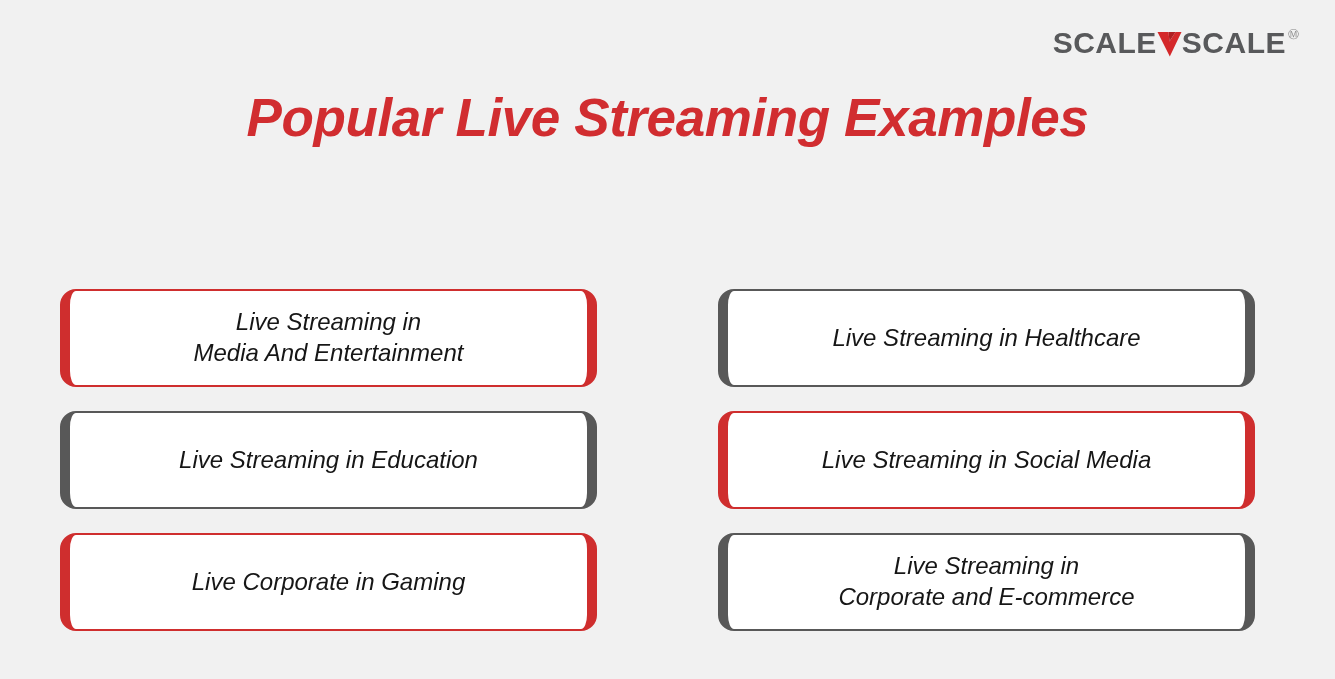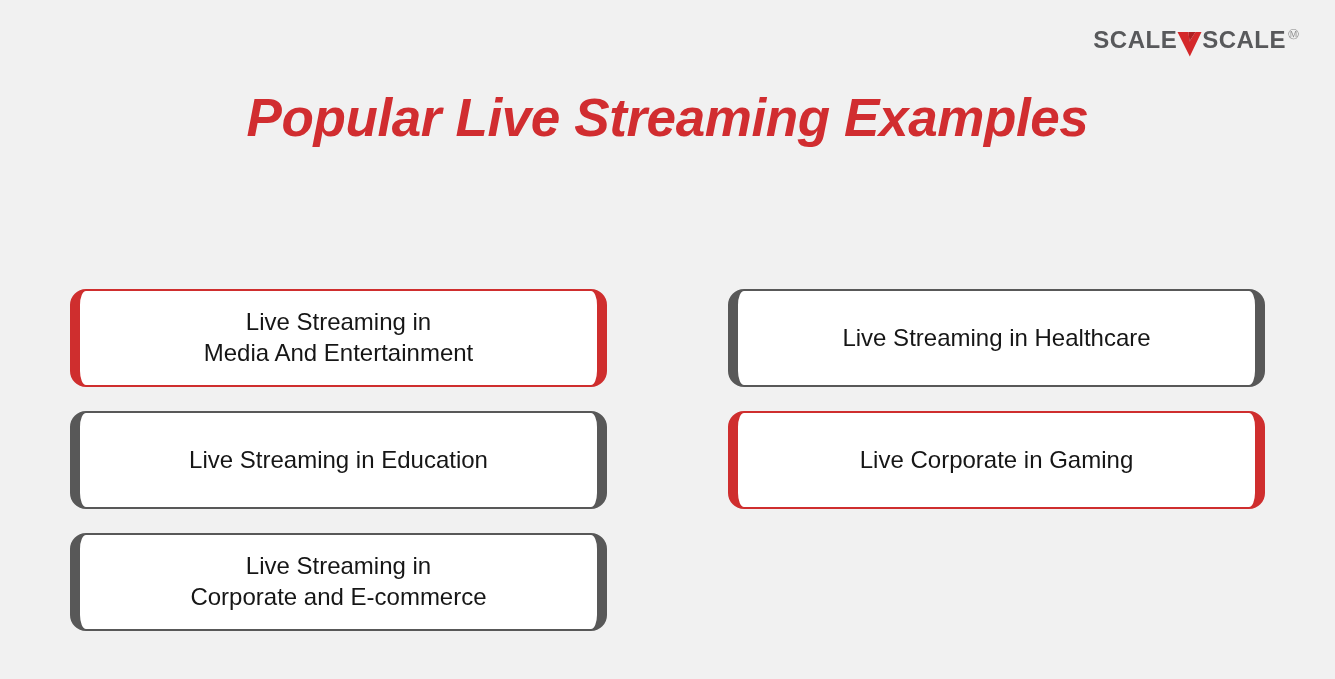--- a/index.html
+++ b/index.html
@@ -18,26 +18,27 @@
   
   .logo {
     position: absolute;
     top: 28px;
     right: 36px;
     display: flex;
     align-items: flex-start;
   }
   .logo-word {
     font-family: "Liberation Sans", sans-serif;
-    font-size: 24px;
+    font-size: 30px;
     font-weight: bold;
     letter-spacing: 0.5px;
     color: #58595b;
     line-height: 1;
     display: flex;
+    align-items: center;
   }
   .logo-mark {
     display: inline-block;
     width: 27px;
     height: 30px;
     position: relative;
     top: 1px;
     margin: 0 -1px;
   }
   .logo-tm {
@@ -65,26 +66,27 @@
     letter-spacing: -0.4px;
     display: block;
   }
   .heading-line-1 { color: #d12d30; }
   .heading-line-2 { color: #5c5c5c; }
 
   
   .grid {
     position: absolute;
     top: 289px;
-    left: 70px;
+    left: 60px;
     width: 1195px;
     display: grid;
     grid-template-columns: 537px 537px;
     column-gap: 121px;
     row-gap: 24px;
+    font-style: italic;
   }
 
   .card {
     height: 98px;
     box-sizing: border-box;
     background: #ffffff;
     border-radius: 16px;
     border-style: solid;
     border-top-width: 2px;
     border-bottom-width: 2px;
@@ -136,20 +138,23 @@
   </div>
 
   <div class="card accent-gray">
     <span class="card-label">Live Streaming in Healthcare</span>
   </div>
 
   <div class="card accent-gray">
     <span class="card-label">Live Streaming in Education</span>
   </div>
 
+  <div class="card accent-red">
+    <span class="card-label">Live Streaming in Social Media</span>
+  </div>
 
   <div class="card accent-red">
     <span class="card-label">Live Corporate in Gaming</span>
   </div>
 
   <div class="card accent-gray">
     <span class="card-label">Live Streaming in
 Corporate and E-commerce</span>
   </div>
 

